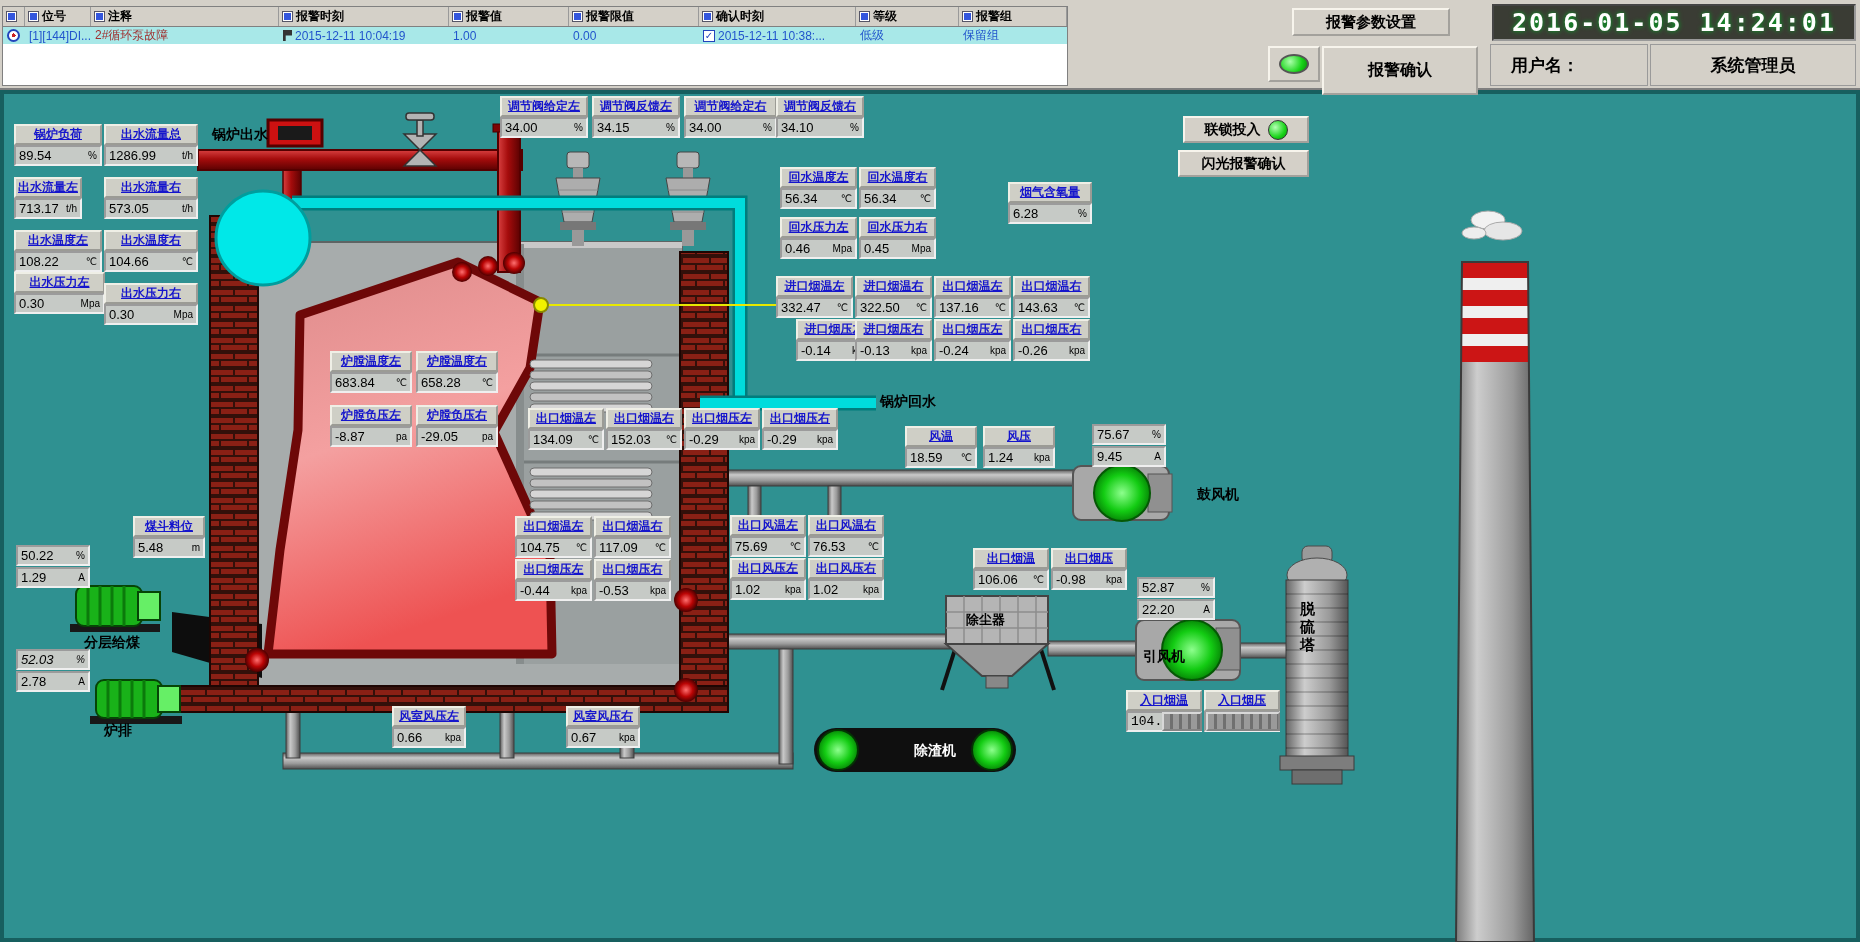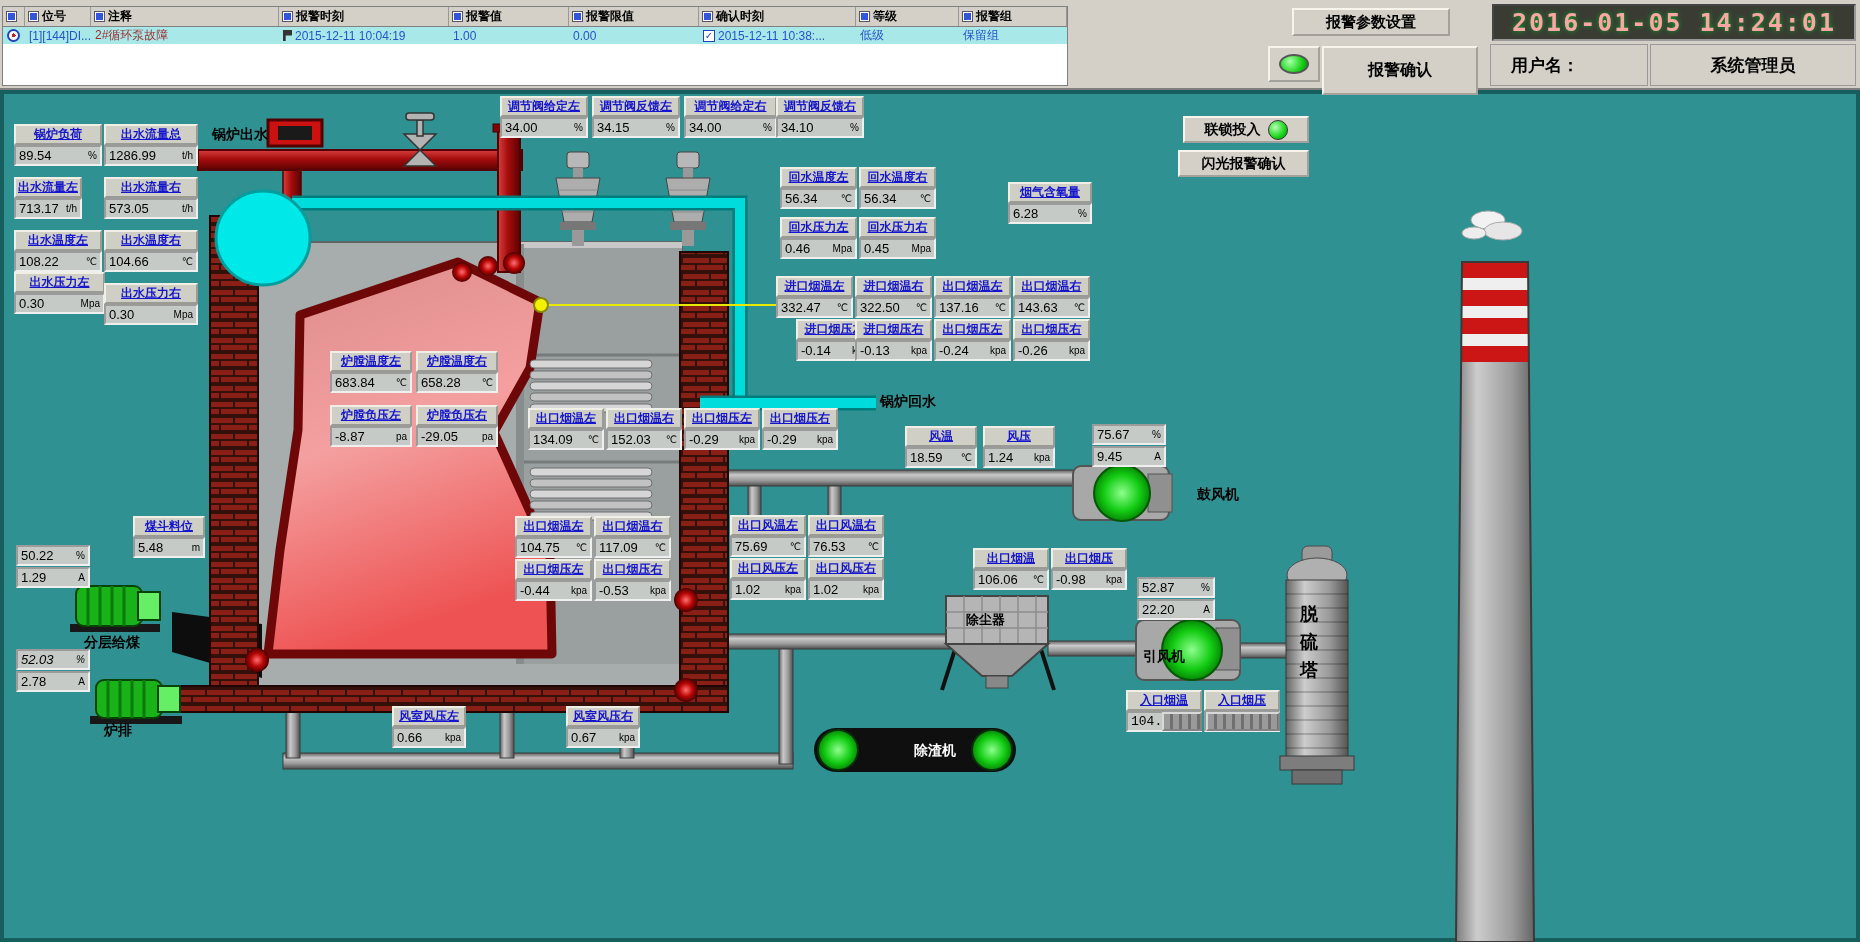--- a/index.html
+++ b/index.html
@@ -28,21 +28,21 @@
   .flag { width:9px; height:11px; background:#333; flex:none;
           clip-path:polygon(0 0,100% 0,100% 50%,30% 50%,30% 100%,0 100%); }
   .chk { width:12px; height:12px; background:#fff; border:1px solid #2244bb; color:#2244bb;
          font-size:10px; line-height:10px; text-align:center; flex:none; }
 
   .btn { position:absolute; background:#d4d0c8; border:2px outset #f7f4ec; font-weight:bold;
          font-size:14px; color:#000; display:flex; align-items:center; justify-content:center;
          white-space:nowrap; cursor:pointer; z-index:11; }
   #alarm-settings-btn { left:1292px; top:8px; width:158px; height:28px; font-size:15px; }
   #clock { position:absolute; left:1492px; top:4px; width:364px; height:37px; background:#3a3c34;
-           border:2px inset #999; color:#fca5a5; font-family:"DejaVu Sans Mono",monospace;
+           border:2px inset #999; color:#ffffff; font-family:"DejaVu Sans Mono",monospace;
            font-size:25px; font-weight:bold; display:flex; align-items:center; justify-content:center;
            letter-spacing:2px; text-shadow:0 0 5px #00aa22; z-index:11; }
   #ack-light-panel { position:absolute; left:1268px; top:46px; width:52px; height:36px; background:#d4d0c8;
                      border:2px outset #f7f4ec; display:flex; align-items:center; justify-content:center; z-index:11; }
   .green-oval { width:30px; height:20px; border-radius:50%; border:2px solid #555;
                 background:radial-gradient(circle at 35% 35%,#aaffaa,#18d418 60%,#0a8a0a); }
   #alarm-ack-btn { left:1322px; top:46px; width:156px; height:49px; font-size:16px; }
   #user-label-panel { position:absolute; left:1490px; top:44px; width:158px; height:42px;
                       border:1px solid #9a9a9a; display:flex; align-items:center; padding-left:20px;
                       font-size:17px; font-weight:bold; color:#000; z-index:11; }
@@ -56,21 +56,21 @@
   .lbl { height:21px; background:#cfcfc6; border:2px outset #efefe6; color:#1515cc; font-size:12px;
          font-weight:bold; display:flex; align-items:center; justify-content:center;
          text-decoration:underline; white-space:nowrap; overflow:hidden; cursor:pointer; }
   .val { height:21px; background:#c6cac6; border:2px inset #efefef; color:#000; font-size:13px;
          display:flex; align-items:center; justify-content:space-between; padding:0 3px;
          white-space:nowrap; overflow:hidden; }
   .val .unit { font-size:10px; margin-left:2px; }
 
   .slabel { position:absolute; z-index:6; font-size:14px; font-weight:bold; color:#000; white-space:nowrap; }
   .slabel.white { color:#ffffff;padding-left:30px; }
-  .slabel.vert { width:17px; line-height:28px; font-size:18px; white-space:normal; text-align:left; }
+  .slabel.vert { width:17px; line-height:18px; font-size:15px; white-space:normal; text-align:left; }
 
   #interlock-btn { left:1183px; top:116px; width:126px; height:27px; gap:7px; z-index:6; }
   .green-dot { width:20px; height:20px; border-radius:50%; border:1px solid #333; flex:none;
                background:radial-gradient(circle at 35% 35%,#b5ffb5,#18d418 60%,#0a8a0a); }
   #flash-ack-btn { left:1178px; top:150px; width:131px; height:27px; z-index:6; }
 
   .overlap-box { position:absolute; z-index:7; height:19px; border:2px outset #d8d8d8;
                  background:repeating-linear-gradient(90deg,#9a9a9a 0 6px,#707070 6px 9px); }
 </style>
 </head>

